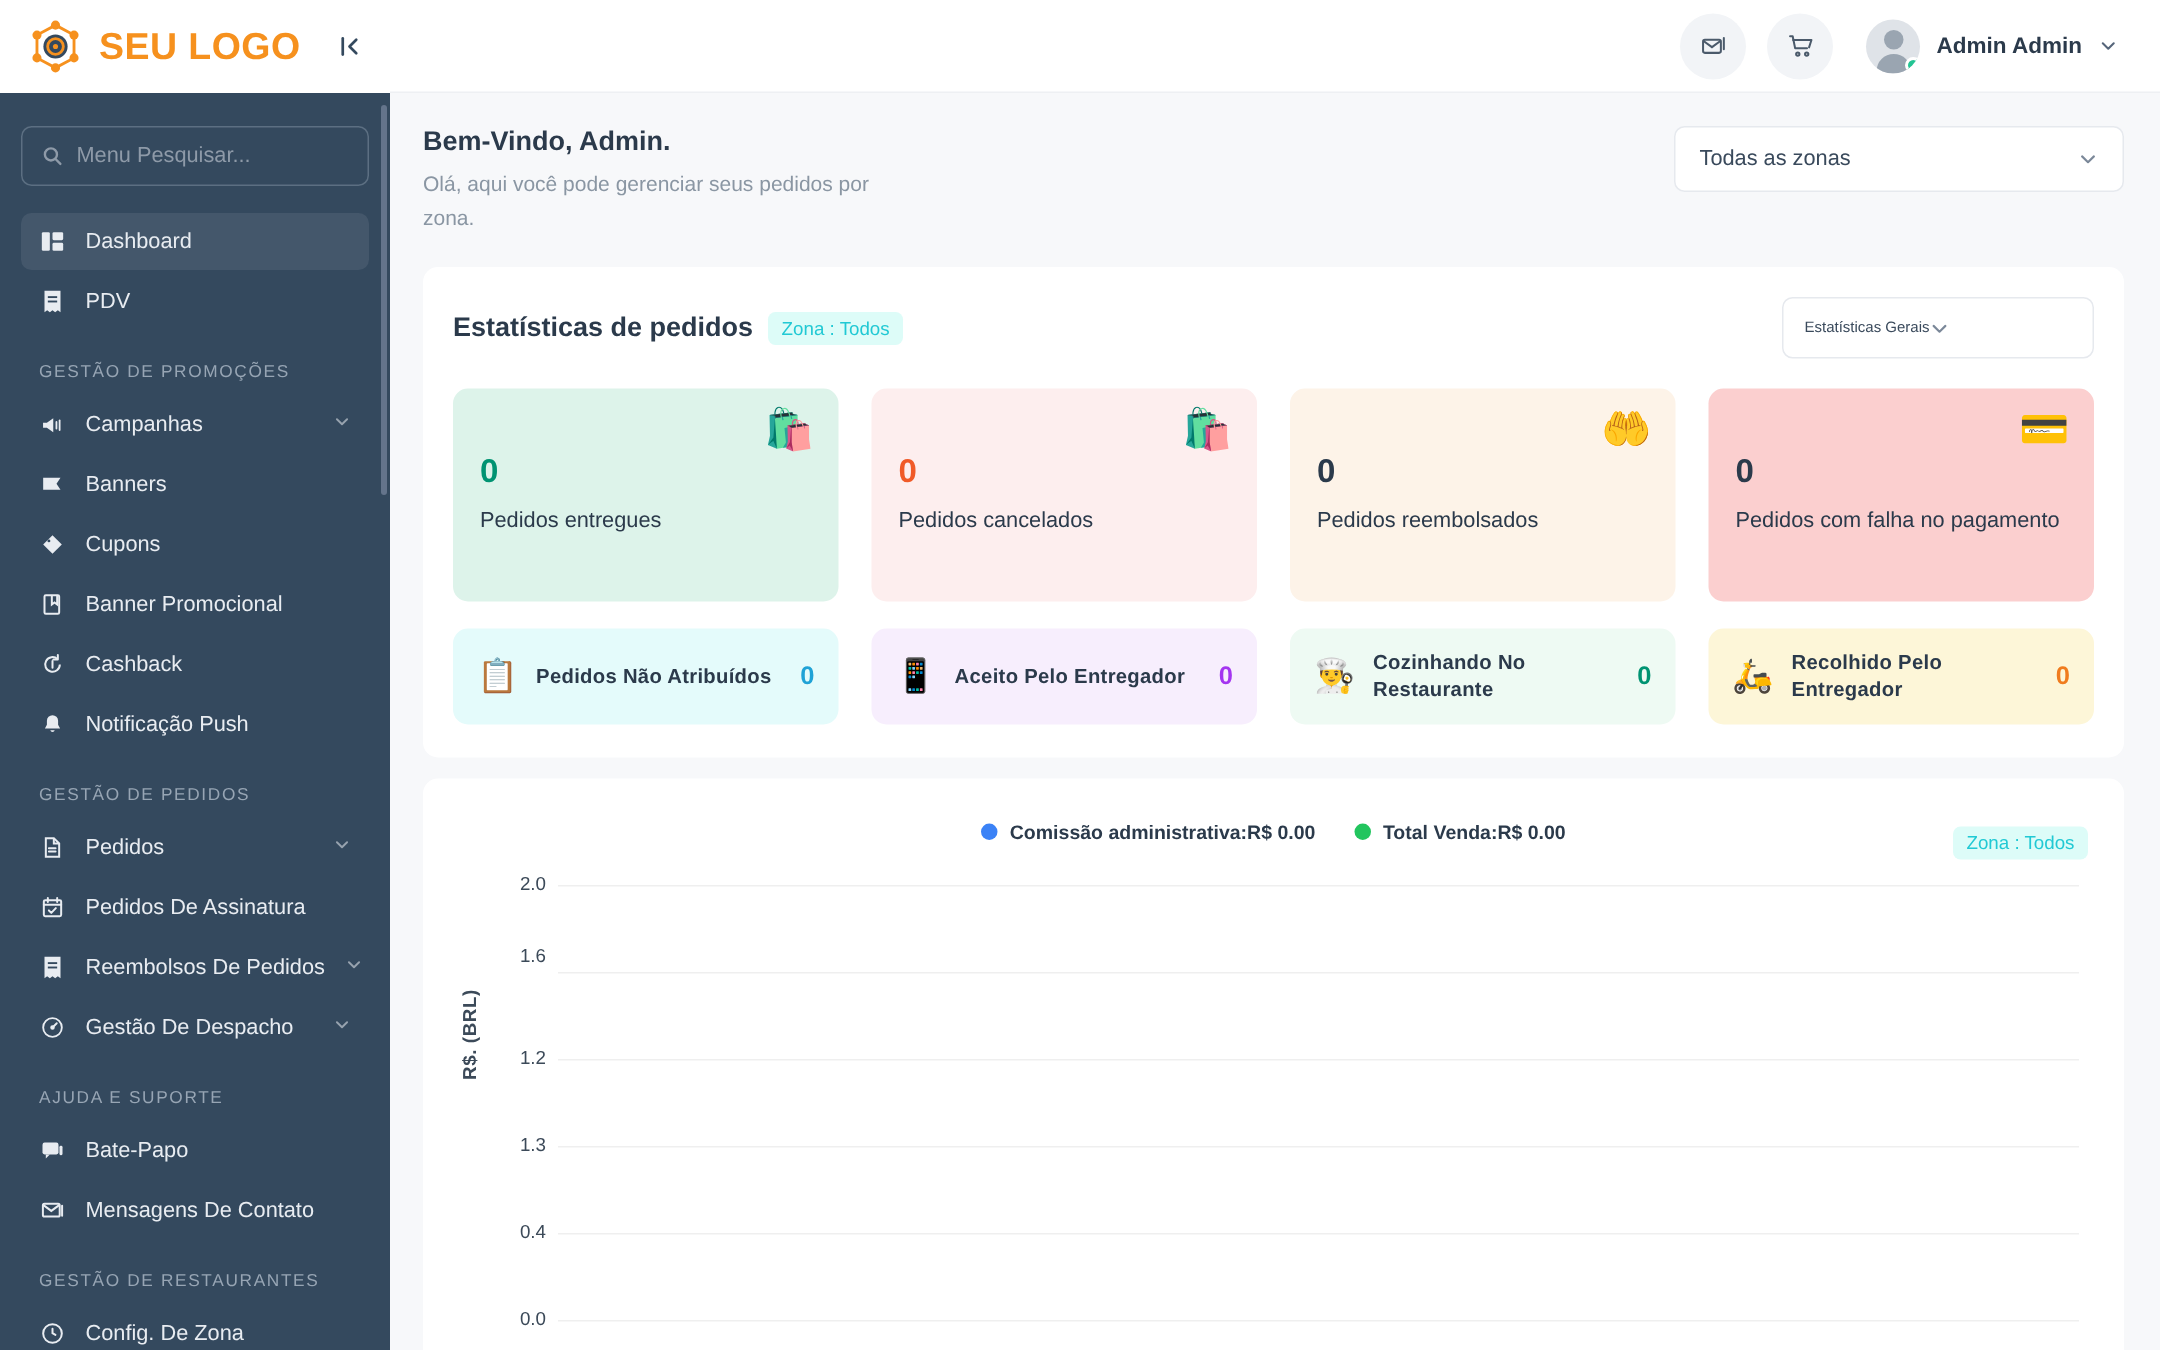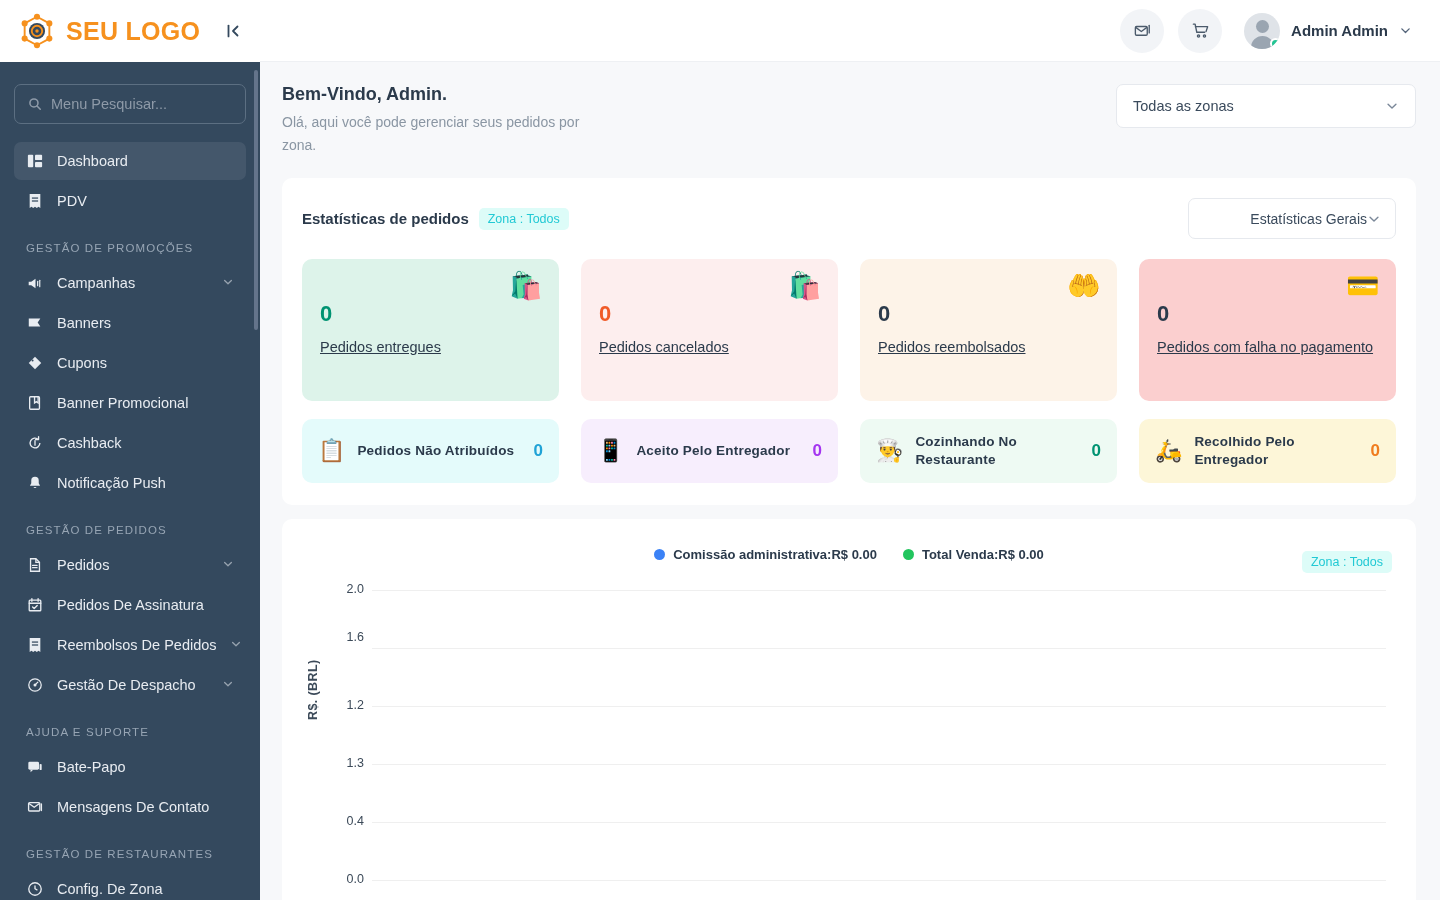--- a/index.html
+++ b/index.html
@@ -110,40 +110,40 @@
     border-radius: 7px; display: flex; align-items: center; justify-content: space-between;
     padding: 0 16px; font-size: 14.5px; color: #3a4a5c; cursor: pointer;
   }
 
   .panel {
     background: #fff; border-radius: 10px; margin-top: 22px;
     padding: 20px 20px 22px 20px;
   }
   .panel-head { display: flex; align-items: center; justify-content: space-between; margin-bottom: 20px; }
   .panel-title-wrap { display: flex; align-items: center; gap: 10px; }
-  .panel-title { font-size: 15px; font-weight: bold; color: #2b3a4b; }
+  .panel-title { font-size: 18px; font-weight: bold; color: #2b3a4b; }
   .badge-zone {
     background: #ddfcf8; color: #21c9d4; font-size: 12.5px;
     padding: 4px 9px; border-radius: 5px; white-space: nowrap;
   }
   .stat-select {
     width: 208px; height: 41px; background: #fff; border: 1px solid #e6e9ee;
-    border-radius: 7px; display: flex; align-items: center; justify-content: flex-end;
-    padding: 0 14px; font-size: 14px; color: #3a4a5c; cursor: pointer;
+    border-radius: 7px; display: flex; align-items: center; justify-content: flex-start;
+    padding: 0 14px; font-size: 10px; color: #3a4a5c; cursor: pointer;
   }
 
   .big-grid { display: grid; grid-template-columns: repeat(4, 1fr); gap: 22px; }
   .big-card {
     border-radius: 10px; padding: 18px 18px 20px 18px;
     position: relative; min-height: 142px;
     display: flex; flex-direction: column; justify-content: center;
   }
   .big-card .emoji { position: absolute; top: 14px; right: 16px; font-size: 27px; line-height: 1; }
   .big-card .num { font-size: 22px; font-weight: bold; margin-bottom: 10px; }
-  .big-card .cap { font-size: 14.5px; color: #2b3a4b; line-height: 1.42; text-decoration: underline; }
+  .big-card .cap { font-size: 14.5px; color: #2b3a4b; line-height: 1.42; }
 
   .small-grid { display: grid; grid-template-columns: repeat(4, 1fr); gap: 22px; margin-top: 18px; }
   .small-card {
     border-radius: 10px; padding: 13px 16px; min-height: 64px;
     display: flex; align-items: center; gap: 12px;
   }
   .small-card .emoji { font-size: 22px; line-height: 1; flex: 0 0 auto; }
   .small-card .cap { flex: 1; font-size: 13.5px; font-weight: bold; color: #2b3a4b; line-height: 1.38; letter-spacing: .2px; }
   .small-card .num { font-size: 17px; font-weight: bold; flex: 0 0 auto; }
 

